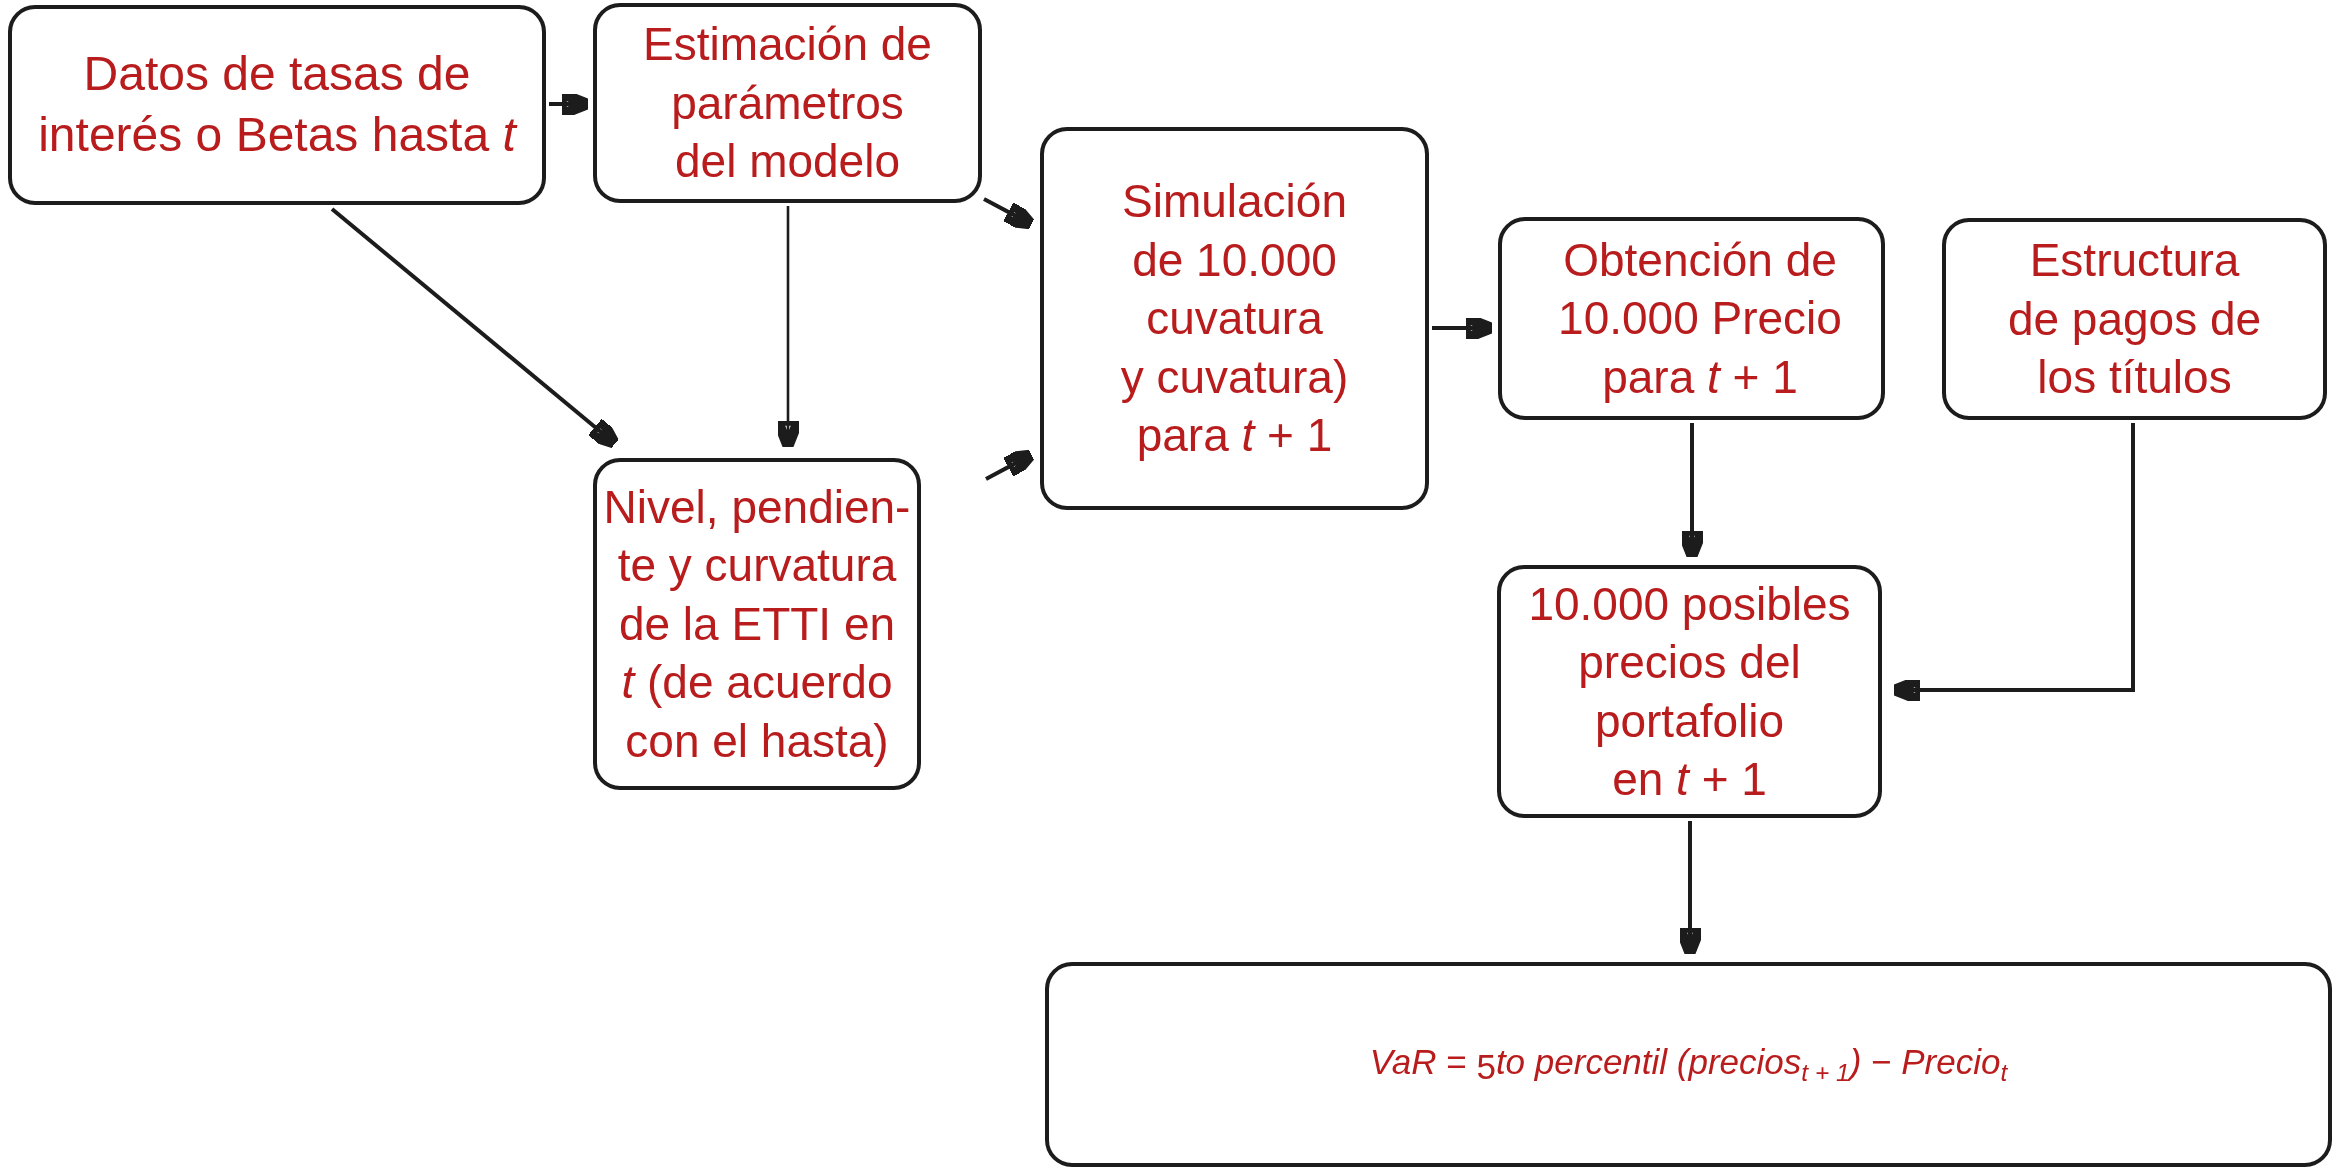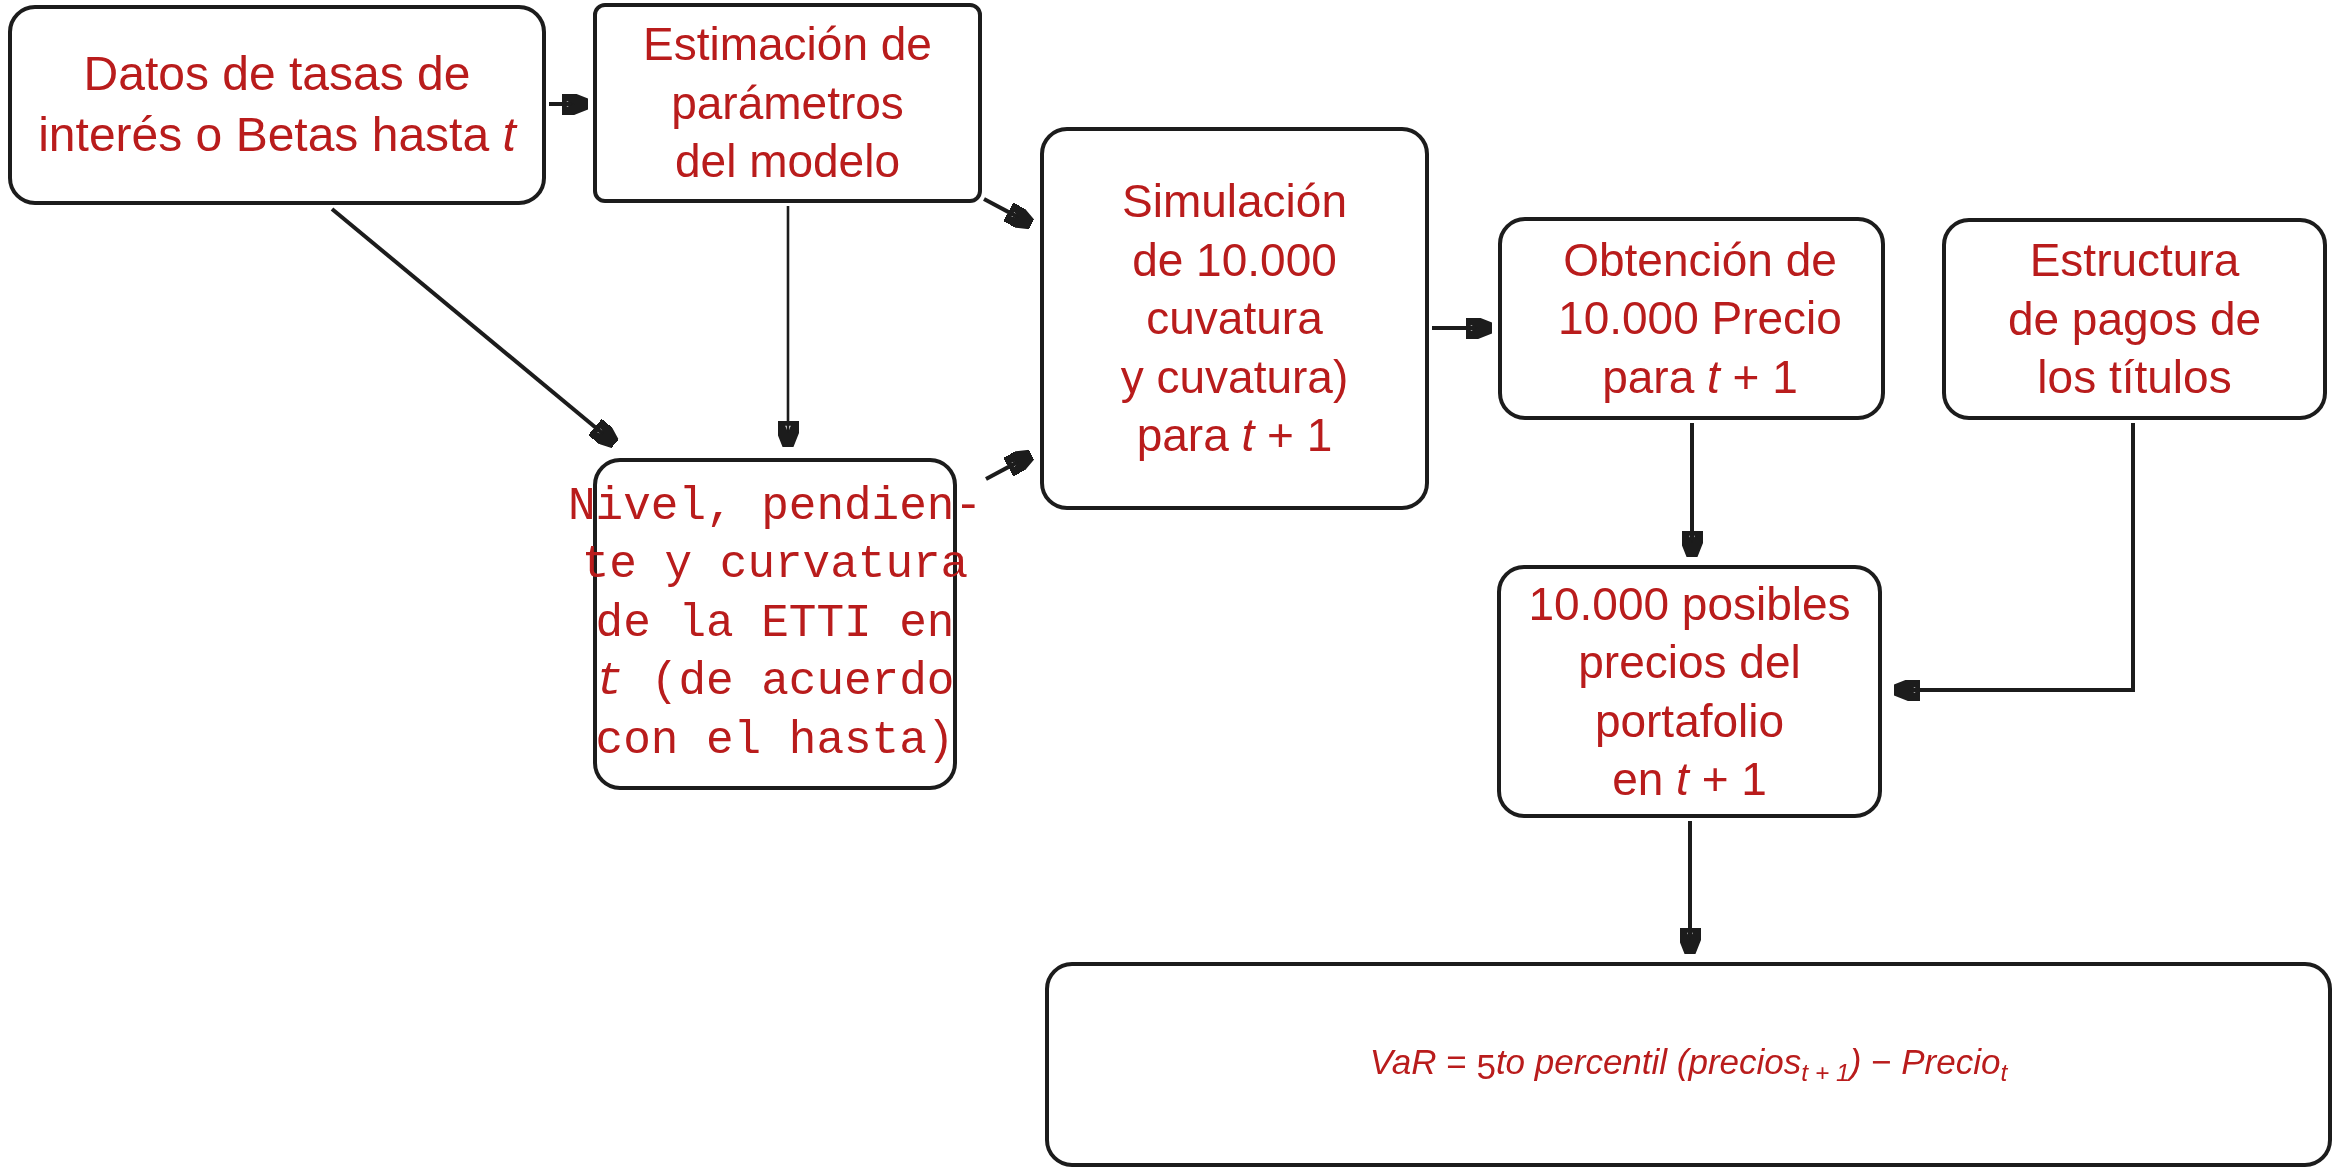--- a/index.html
+++ b/index.html
@@ -27,25 +27,25 @@
     display:flex;flex-direction:column;
     align-items:center;justify-content:center;
     text-align:center;
     font-size:46px;line-height:1.27;
   }
   .ln{white-space:nowrap;}
   .it{font-style:italic;}
   .sub{font-size:0.7em;vertical-align:-0.3em;}
   .low{vertical-align:-0.14em;}
   #b-datos{left:8px;top:5px;width:538px;height:200px;font-size:48px;}
-  #b-estimacion{left:593px;top:3px;width:389px;height:200px;border-radius:12px;}
+  #b-estimacion{left:593px;top:3px;width:389px;height:200px;}
   #b-simulacion{left:1040px;top:127px;width:389px;height:383px;}
   #b-obtencion{left:1498px;top:217px;width:387px;height:203px;padding-left:17px;}
   #b-estructura{left:1942px;top:218px;width:385px;height:202px;}
-  #b-nivel{left:593px;top:458px;width:364px;height:332px;font-family:Liberation Mono, monospace;}
+  #b-nivel{left:593px;top:458px;width:328px;height:332px;}
   #b-precios{left:1497px;top:565px;width:385px;height:253px;}
   #b-formula{left:1045px;top:962px;width:1287px;height:205px;font-size:35px;}
 </style>
 </head>
 <body>
 
 <div class="canvas">
 
   <svg class="connectors" width="2341" height="1170" viewBox="0 0 2341 1170" aria-hidden="true">
     <defs>

